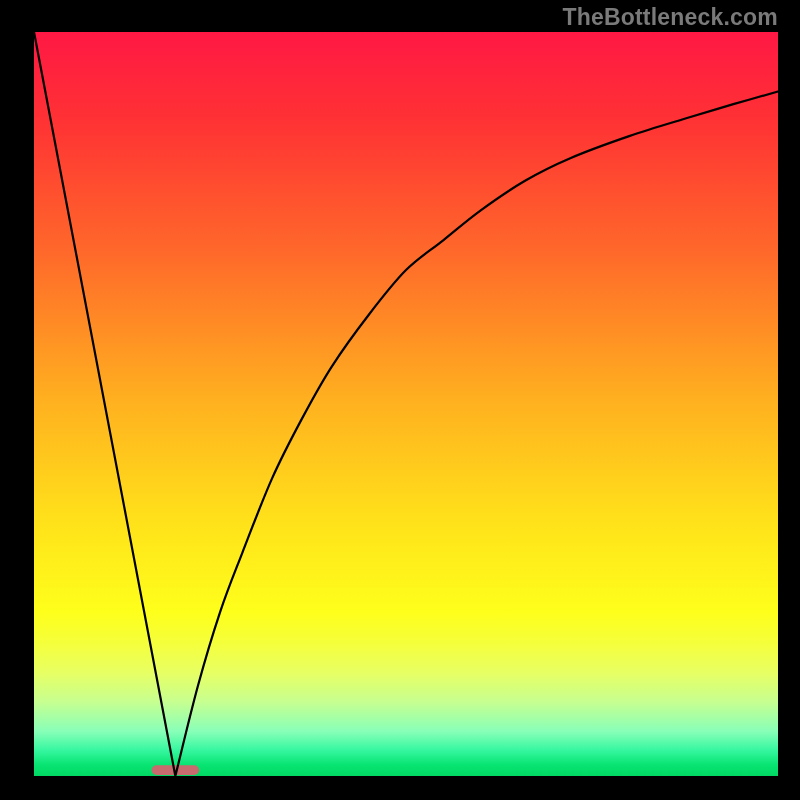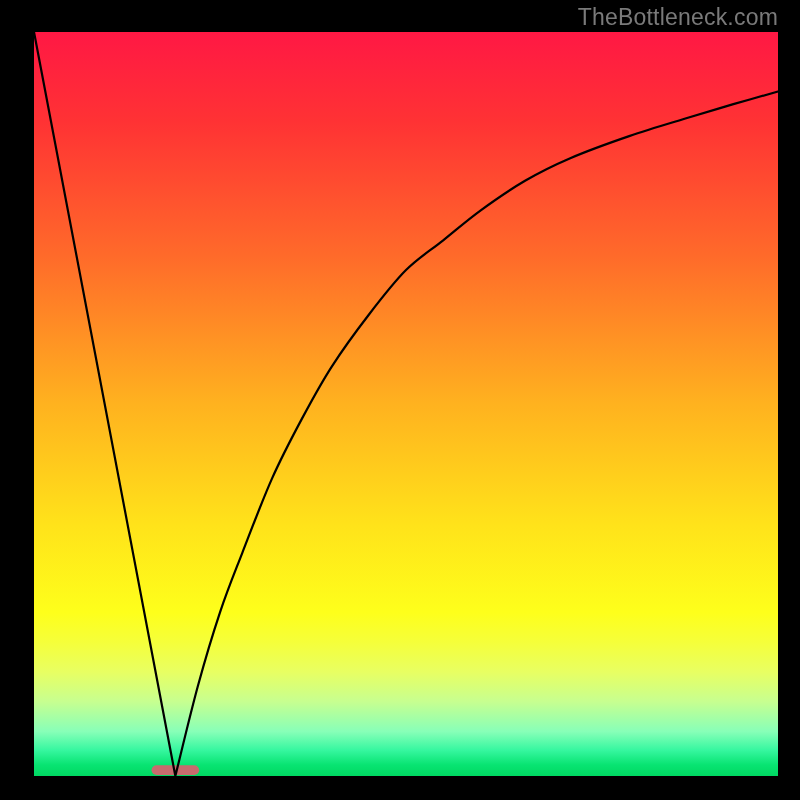--- a/index.html
+++ b/index.html
@@ -16,21 +16,21 @@
     width: 800px;
     height: 800px;
     background: #000;
   }
   .watermark {
     position: absolute;
     top: 4px;
     right: 22px;
     color: #7a7a7a;
     font-size: 23px;
-    font-weight: 400;
+    font-weight: 700;
     letter-spacing: 0.2px;
     z-index: 10;
   }
   svg {
     position: absolute;
     top: 0;
     left: 0;
   }
 </style>
 </head>

